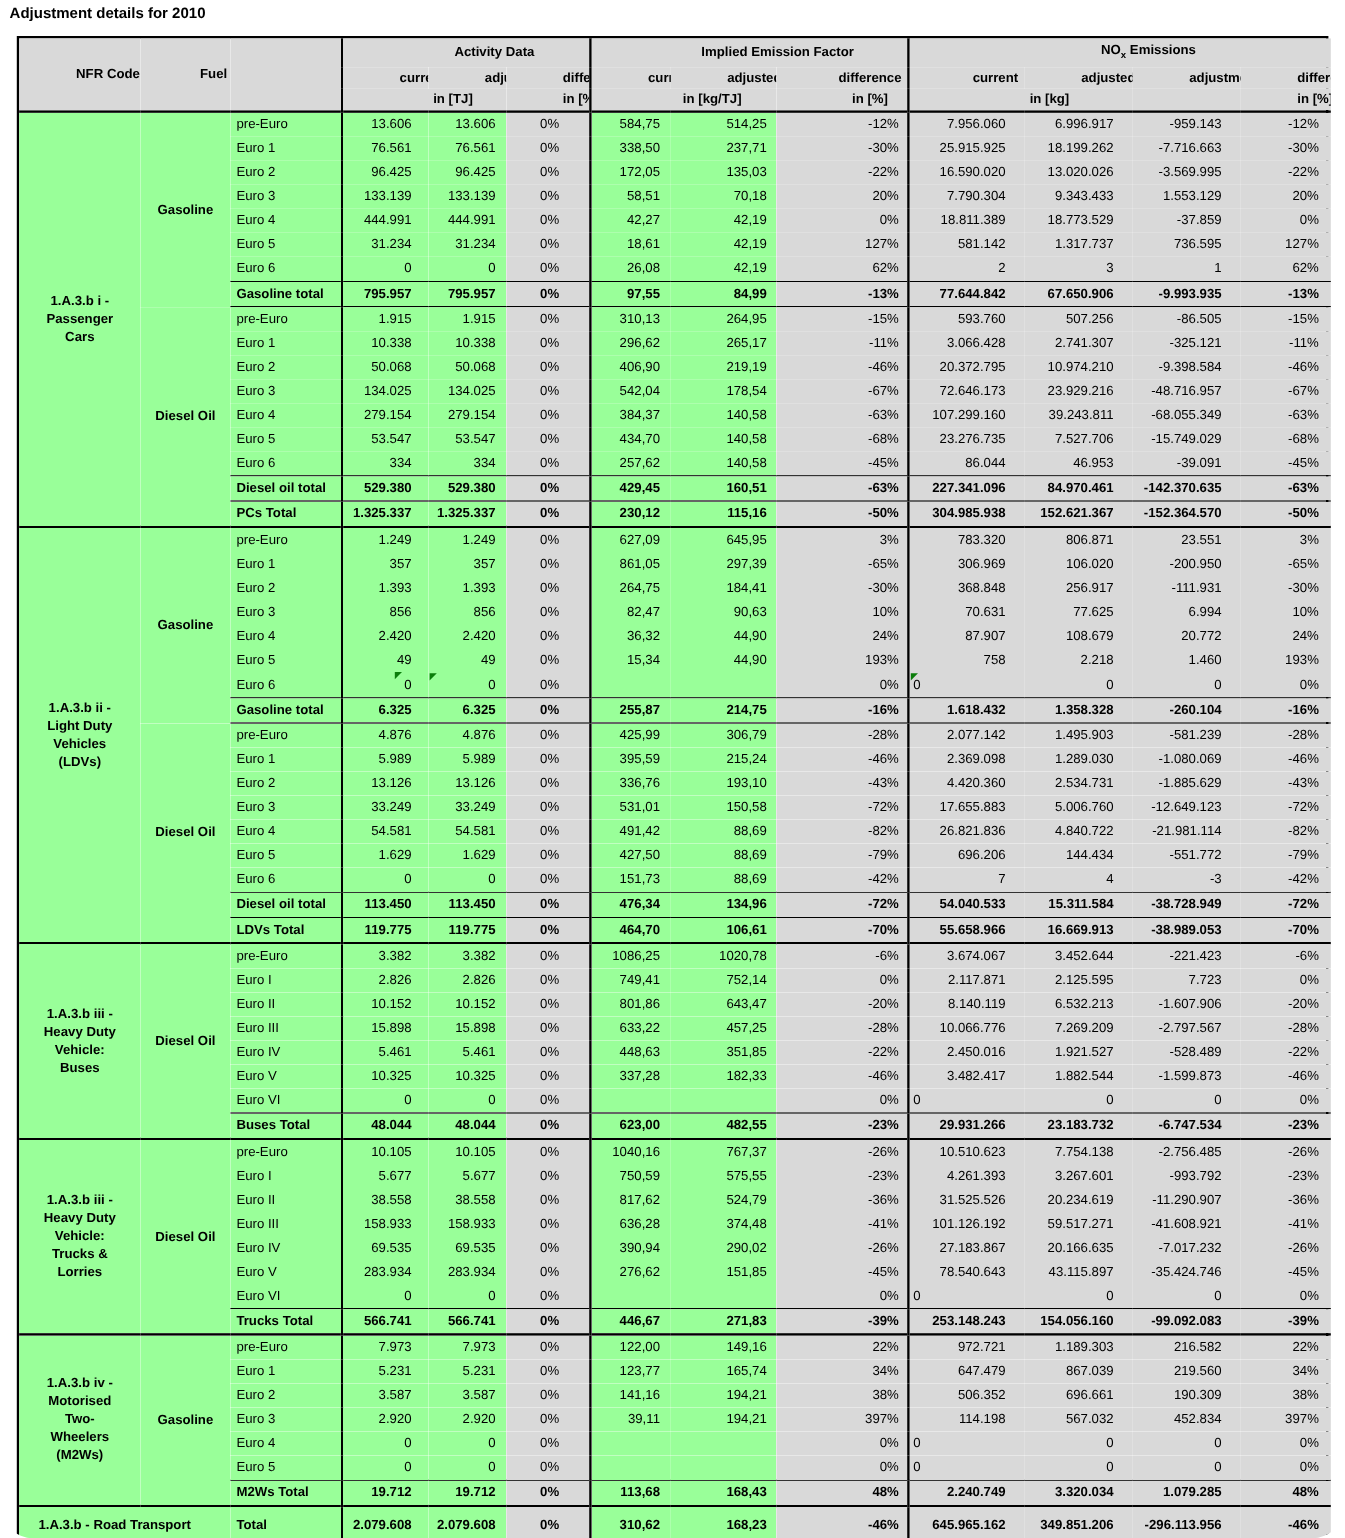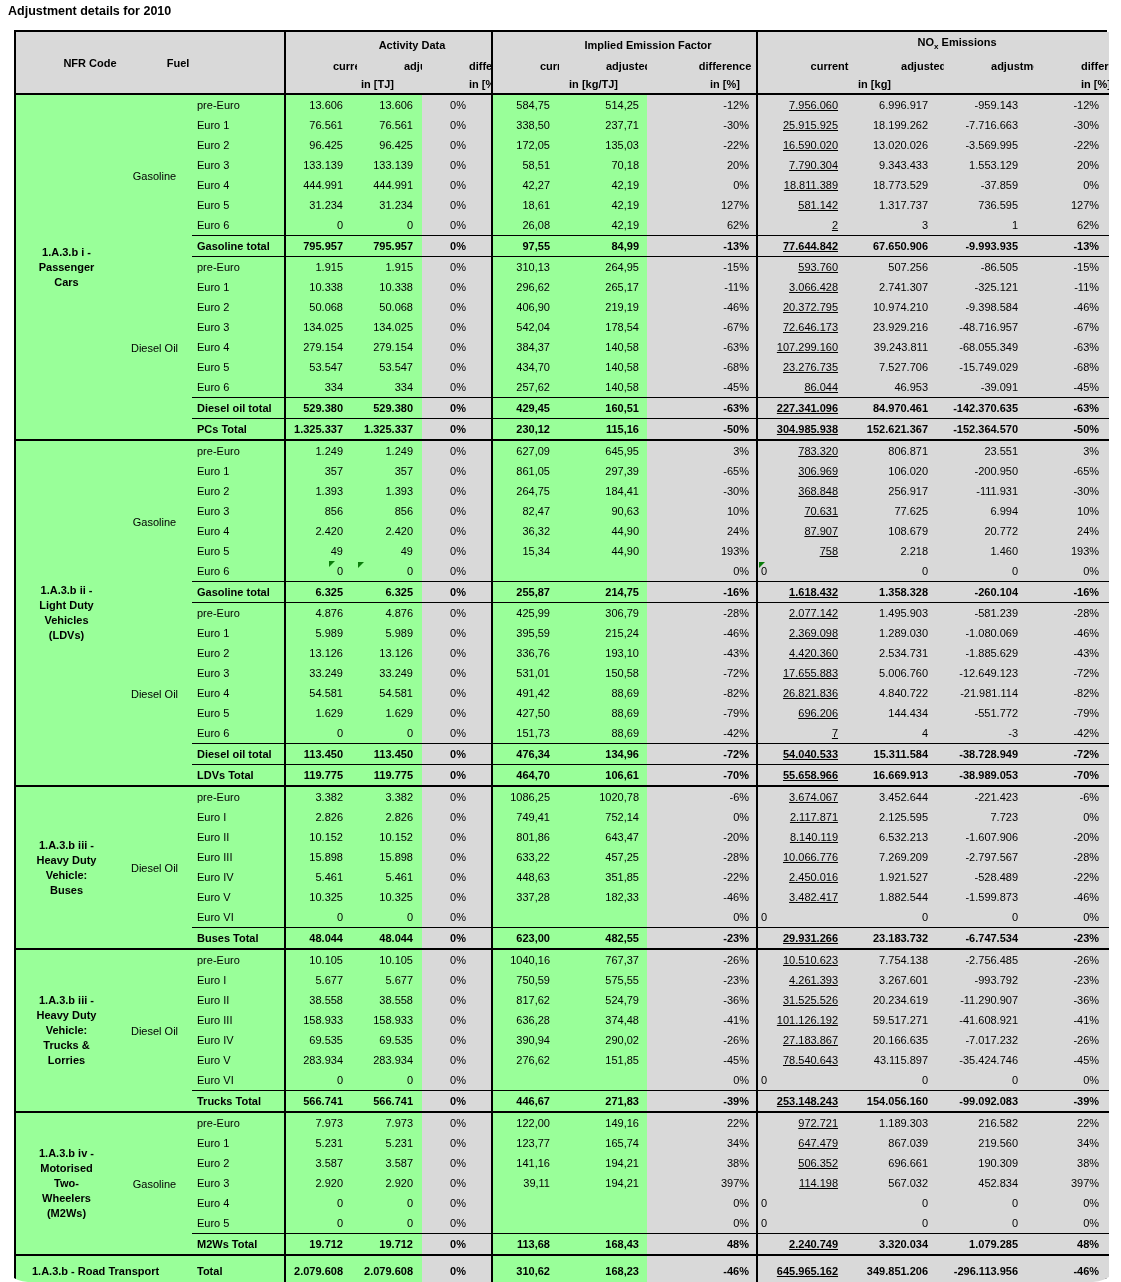--- a/index.html
+++ b/index.html
@@ -15,29 +15,29 @@
   .g{background:#99FF99;}
   .y{background:#D9D9D9;}
   .vr{border-right:2px solid #000;}
   .cls{text-align:left;padding-left:5px;}
   .c-a0{text-align:right;padding-right:14px;}
   .c-a1{text-align:right;padding-right:9px;}
   .c-a2{text-align:right;padding-right:25px;}
   .c-f0{text-align:right;padding-right:9px;}
   .c-f1{text-align:right;padding-right:8px;}
   .c-f2{text-align:right;padding-right:7px;}
-  .c-n0{text-align:right;padding-right:16px;text-decoration:underline;}
+  .c-n0{text-align:right;padding-right:16px;}
   .c-n1{text-align:right;padding-right:16px;margin-top:12px;}
   .c-n2{text-align:right;padding-right:16px;}
   .c-n3{text-align:right;padding-right:10px;}
   .left0{text-align:left;padding-left:3px;}
   .tl{border-top:1px solid #000;border-bottom:1px solid #000;font-weight:bold;}
   tr.ss td{border-top:2px solid #000;}
   .nfr{font-weight:bold;text-align:center;vertical-align:middle;white-space:pre-line;line-height:15px;margin-left:40px;}
-  .fuel{text-align:center;vertical-align:middle;}
+  .fuel{text-align:center;vertical-align:middle;font-weight:bold;}
   tr.gt td{border-top:2px solid #000;border-bottom:2px solid #000;height:31px;line-height:31px;font-weight:bold;}
   .gtl{text-align:left;padding-left:16px;}
   sub{font-size:8px;}
   .tri{position:absolute;left:1px;top:1px;width:0;height:0;border-top:6px solid #0b7d0b;border-right:6px solid transparent;}
   .trin{display:inline-block;width:0;height:0;border-top:6px solid #0b7d0b;border-right:6px solid transparent;margin-right:2px;vertical-align:8px;}
 </style>
 </head>
 <body>
 
 <div class="sheet">

